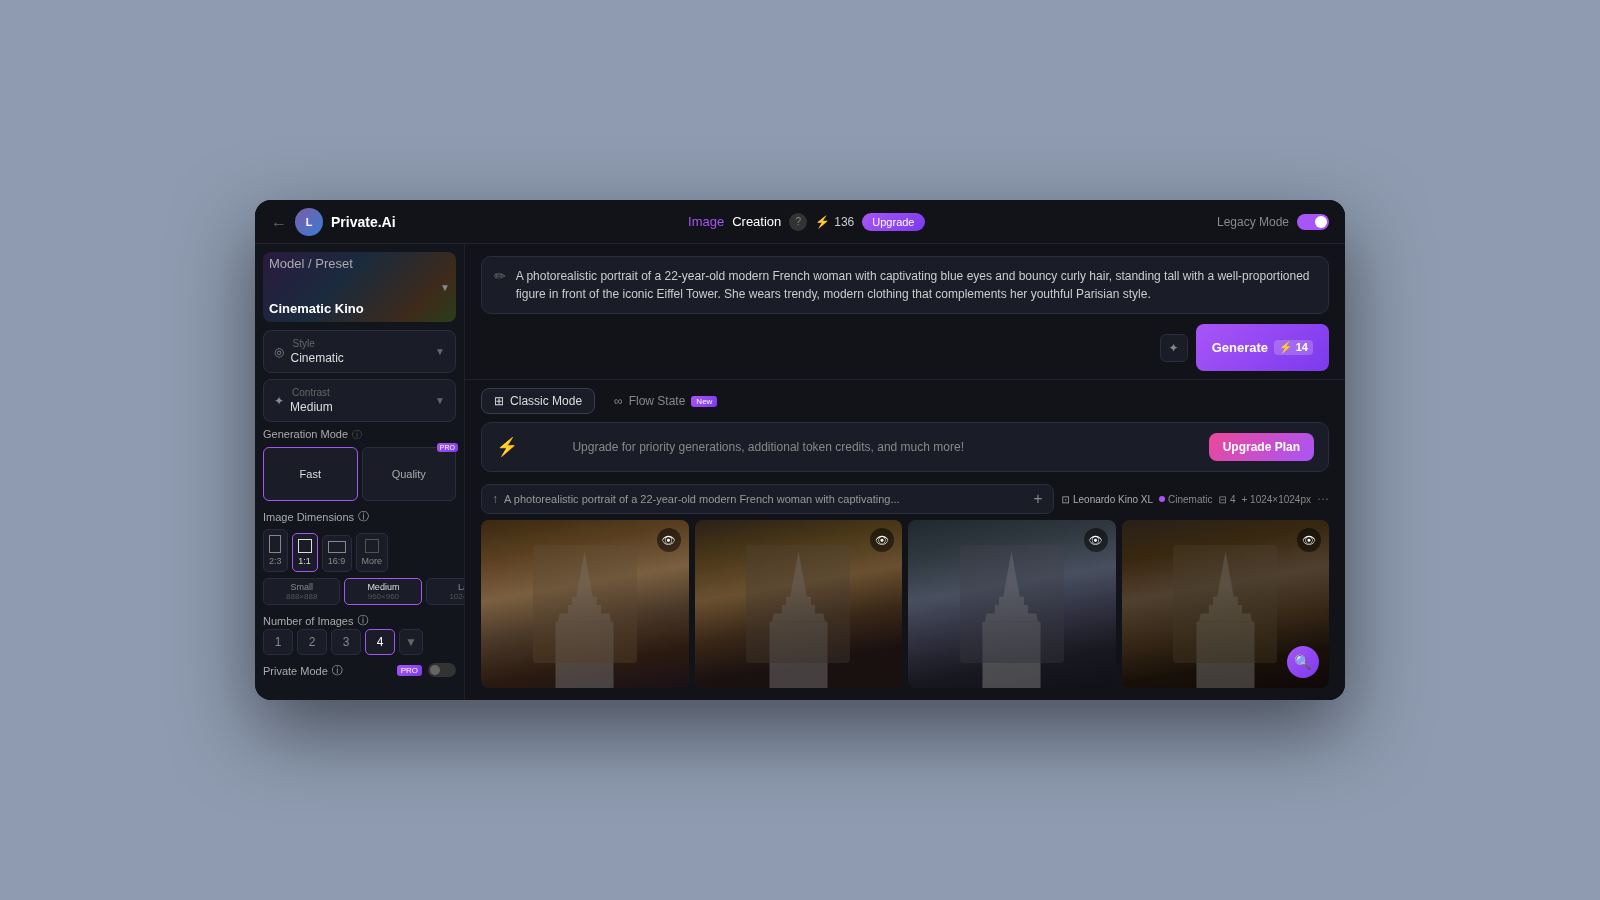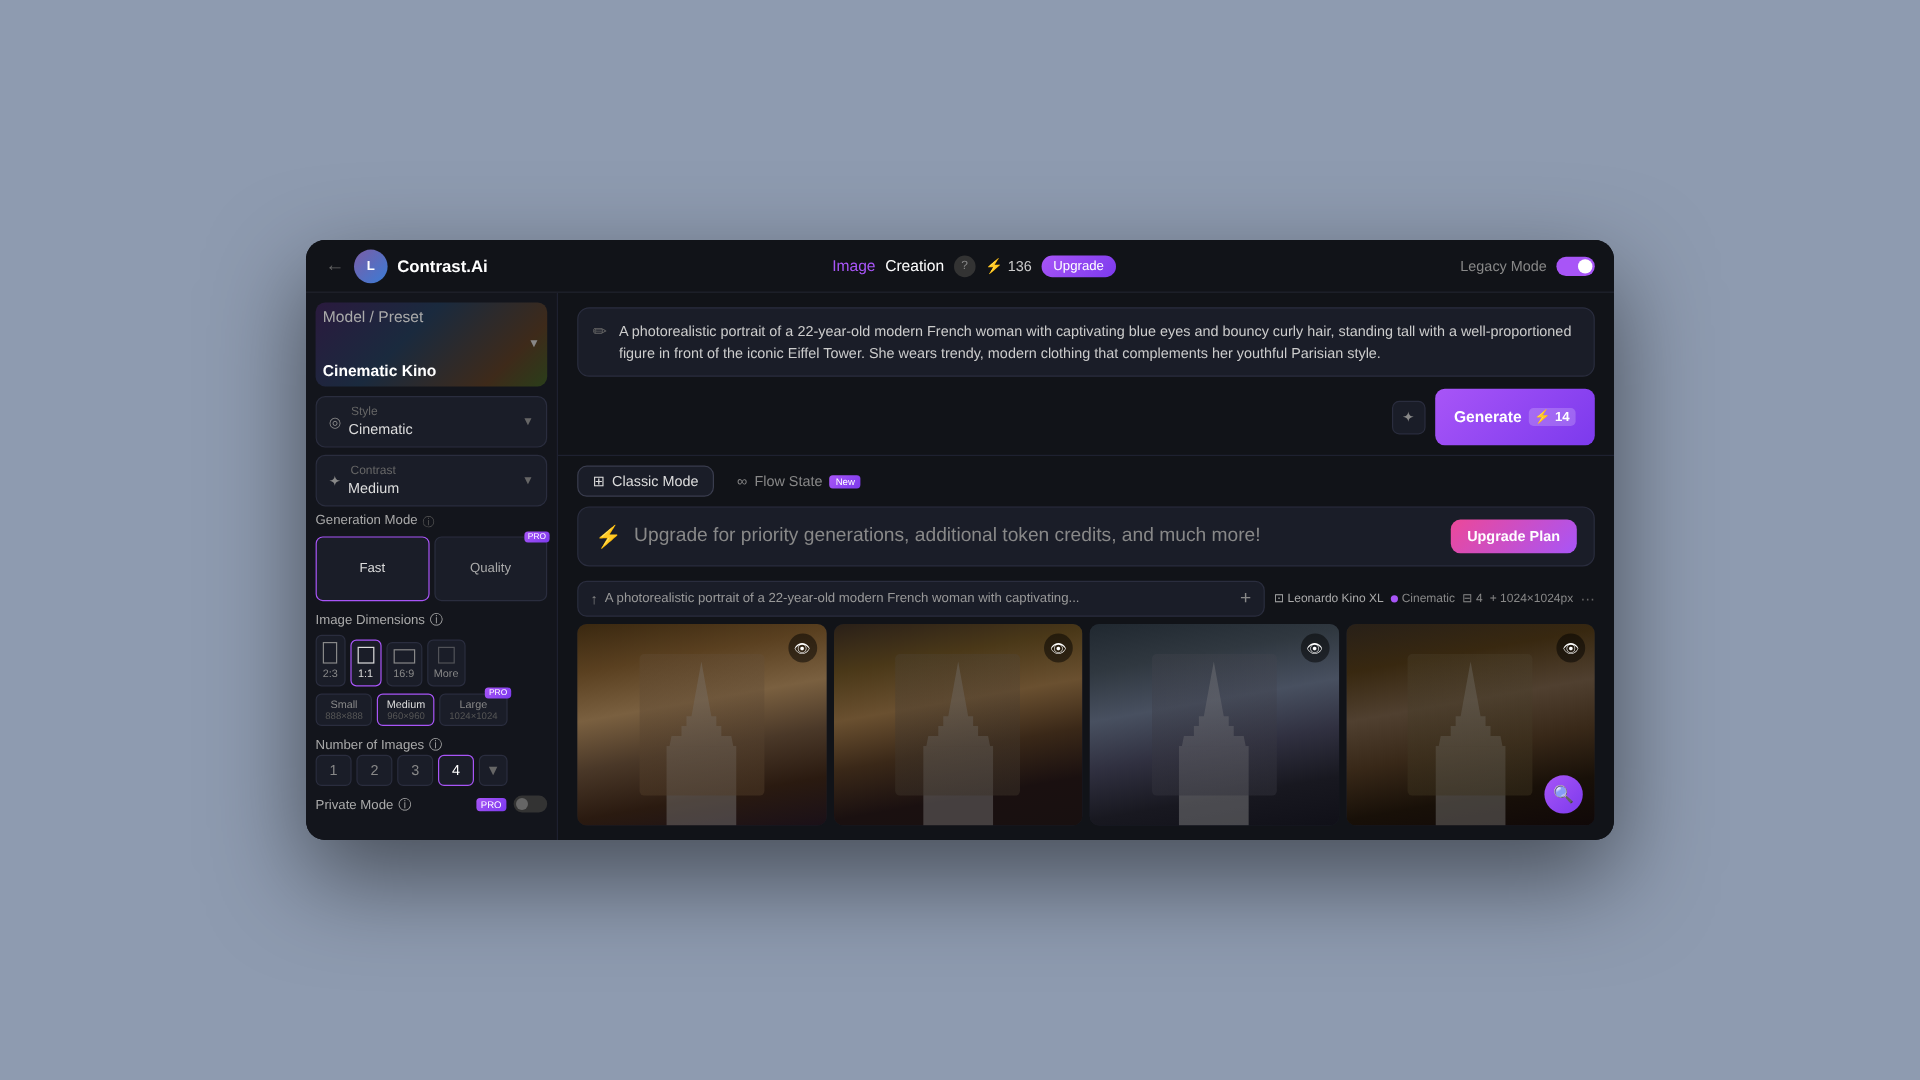--- a/index.html
+++ b/index.html
@@ -267,21 +267,21 @@
       gap: 4px;
       margin-bottom: 8px;
     }
     .size-btn {
       background: #1a1d28;
       border: 1px solid #2a2d3e;
       border-radius: 5px;
       color: #888;
       font-size: 9px;
       cursor: pointer;
-      padding: 3px 7px;
+      padding: 3px 22px;
       text-align: center;
     }
     .size-btn.active {
       border-color: #a855f7;
       color: #ddd;
     }
     .size-sub { color: #555; font-size: 8px; display: block; }
     .num-images-label {
       color: #aaa;
       font-size: 11px;
@@ -473,21 +473,21 @@
       border-radius: 10px;
       padding: 10px 14px;
       display: flex;
       align-items: center;
       gap: 10px;
       flex-shrink: 0;
     }
     .banner-icon { font-size: 18px; }
     .banner-text { flex: 1; }
     .banner-title { color: #ddd; font-size: 12px; font-weight: 600; }
-    .banner-sub { color: #888; font-size: 16px; }
+    .banner-sub { color: #888; font-size: 12px; margin-left: 44px; }
     .upgrade-plan-btn {
       background: linear-gradient(135deg, #ec4899, #a855f7);
       color: white;
       border: none;
       border-radius: 8px;
       padding: 7px 14px;
       font-size: 12px;
       font-weight: 600;
       cursor: pointer;
     }
@@ -581,21 +581,21 @@
   </style>
 </head>
 <body>
 
 <div class="app-window">
 
   <div class="header">
     <div class="header-left">
       <span class="back-btn">←</span>
       <div class="logo-avatar">L</div>
-      <span class="logo-text">Contrast.Ai</span>
+      <span class="logo-text">Private.Ai</span>
     </div>
     <div class="header-center">
       <span class="nav-image">Image</span>
       <span class="nav-creation">Creation</span>
       <div class="help-icon">?</div>
       <div class="token-badge">
         <span class="token-icon">⚡</span>
         <span>136</span>
       </div>
       <button class="upgrade-btn">Upgrade</button>

